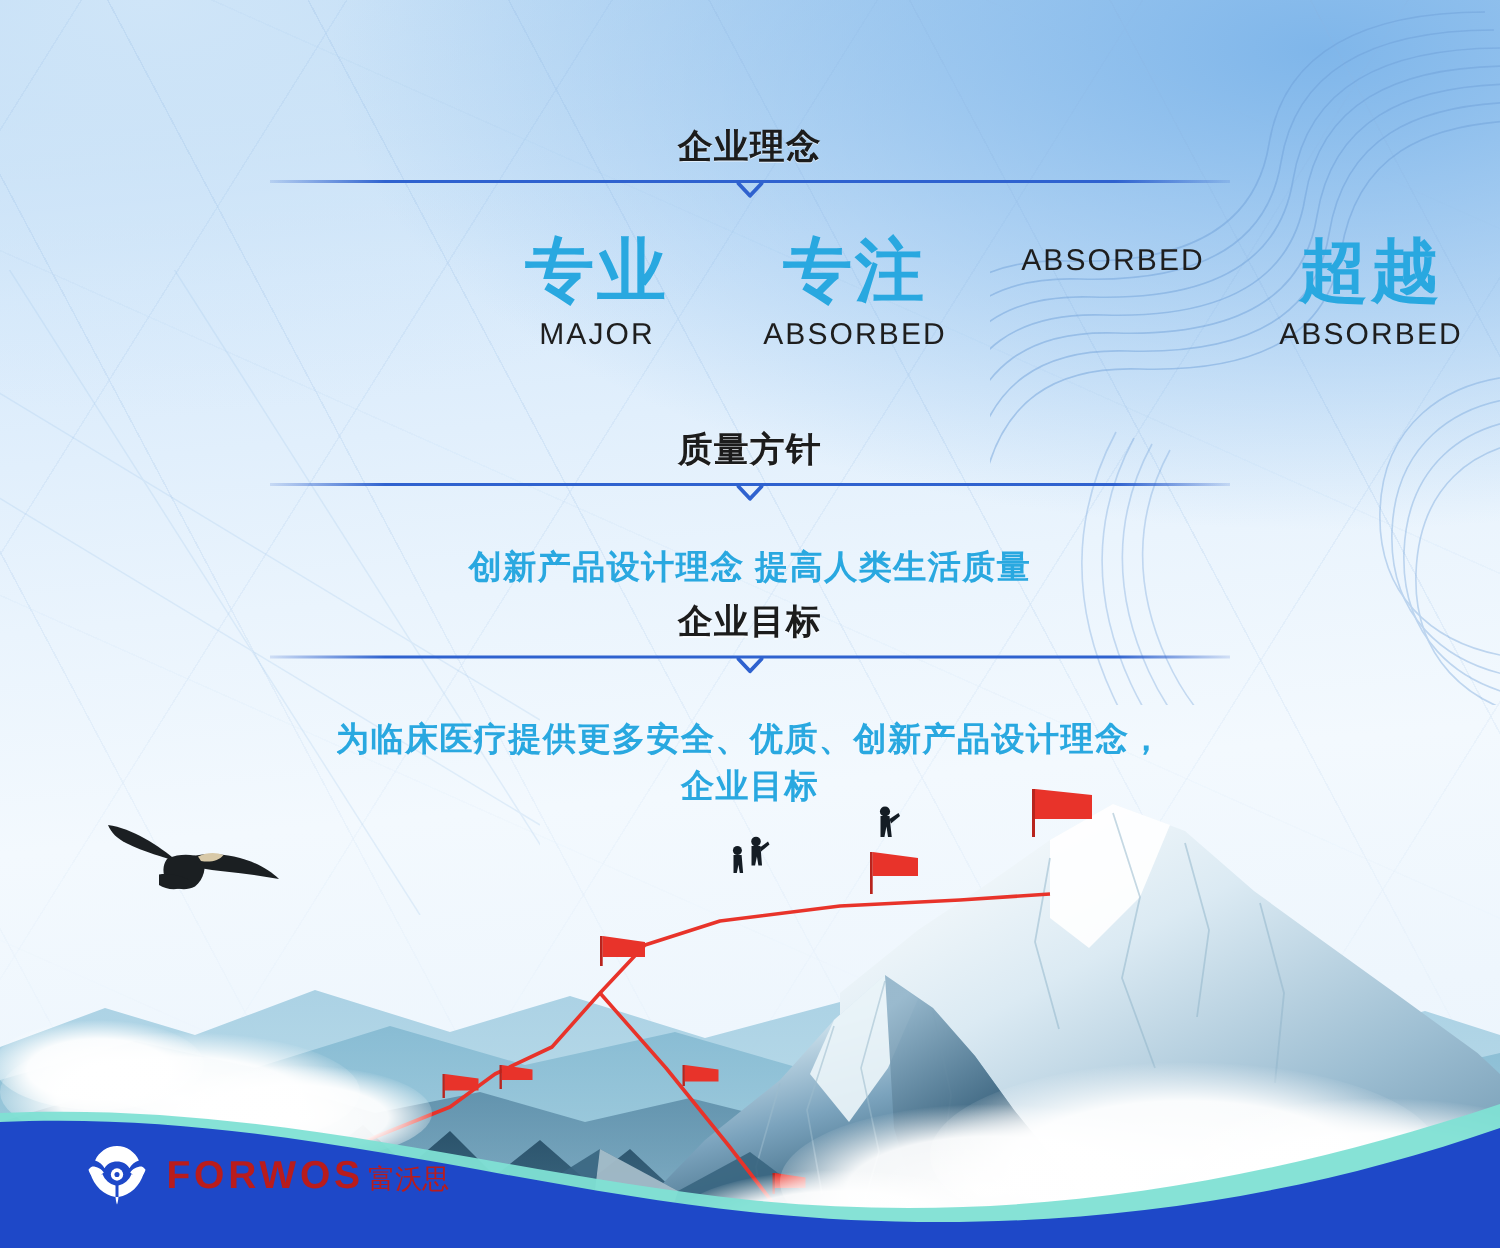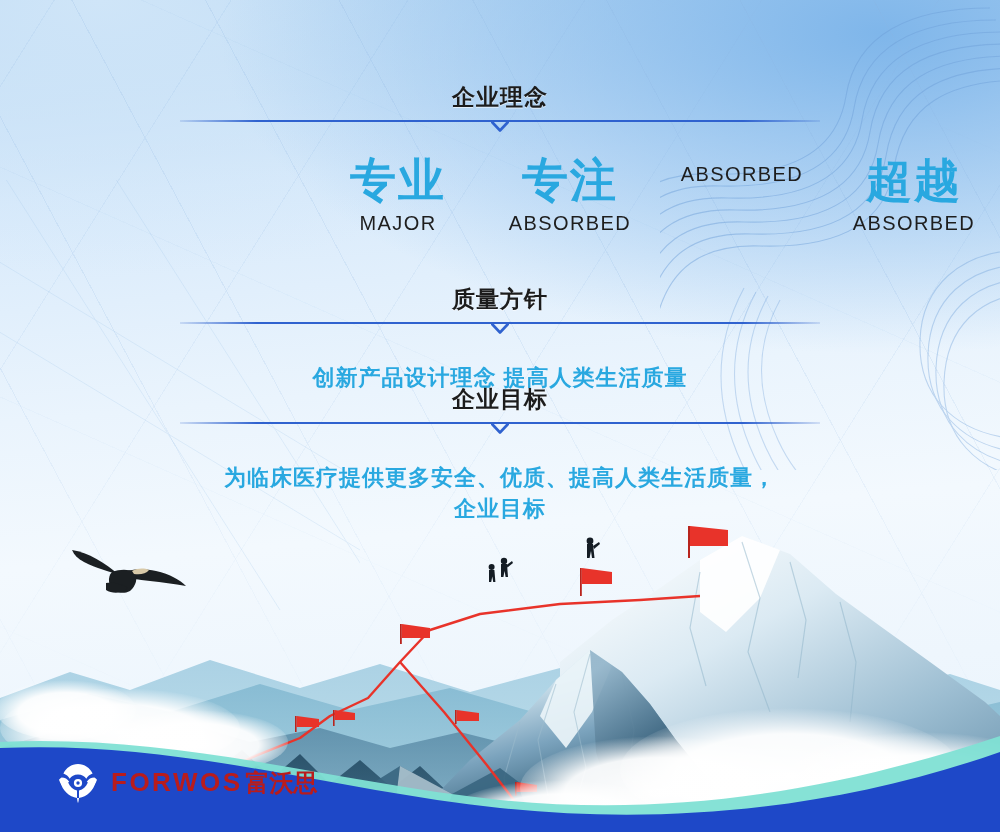--- a/index.html
+++ b/index.html
@@ -82,21 +82,21 @@
   .footer-band{position:absolute;left:0;right:0;bottom:0;height:120px;}
 
   .logo-row{
     position:absolute;left:58px;bottom:28px;
     display:flex;align-items:center;gap:13px;
   }
   .logo-word{
     color:#b91c1c;font-size:26px;font-weight:bold;letter-spacing:2.5px;
     display:flex;align-items:baseline;gap:3px;
   }
-  .logo-cn{font-size:24px;letter-spacing:0;font-weight:bold;}
+  .logo-cn{font-size:18px;letter-spacing:0;font-weight:normal;}
 </style>
 </head>
 <body>
 
 <div class="slide">
 
   <div class="bg-sky"></div>
   <div class="bg-clouds"></div>
   <div class="bg-grid"></div>
 
@@ -338,26 +338,26 @@
       <div class="sec-title">质量方针</div>
       <div class="rule-wrap">
         <div class="rule"></div>
         <svg class="chev" width="18" height="12" viewBox="0 0 18 12">
           <path d="M1 1 L9 9.5 L17 1" fill="none" stroke="#2f62cf" stroke-width="2.6" stroke-linecap="round" stroke-linejoin="round"></path>
         </svg>
       </div>
       <div class="big-blue" style="margin-top:26px;">创新产品设计理念  提高人类生活质量</div>
     </div>
 
-    <div class="section" style="top:388px;">
+    <div class="section" style="top:403px;">
       <div class="sec-title">企业目标</div>
       <div class="rule-wrap">
         <div class="rule"></div>
         <svg class="chev" width="18" height="12" viewBox="0 0 18 12">
           <path d="M1 1 L9 9.5 L17 1" fill="none" stroke="#2f62cf" stroke-width="2.6" stroke-linecap="round" stroke-linejoin="round"></path>
         </svg>
       </div>
-      <div class="big-blue goal-line" style="margin-top:26px;">为临床医疗提供更多安全、优质、提高人类生活质量，</div>
+      <div class="big-blue goal-line" style="margin-top:26px;">为临床医疗提供更多安全、优质、创新产品设计理念，</div>
       <div class="big-blue goal-line">企业目标</div>
     </div>
 
   </div>
 </div>
 
 </body></html>

